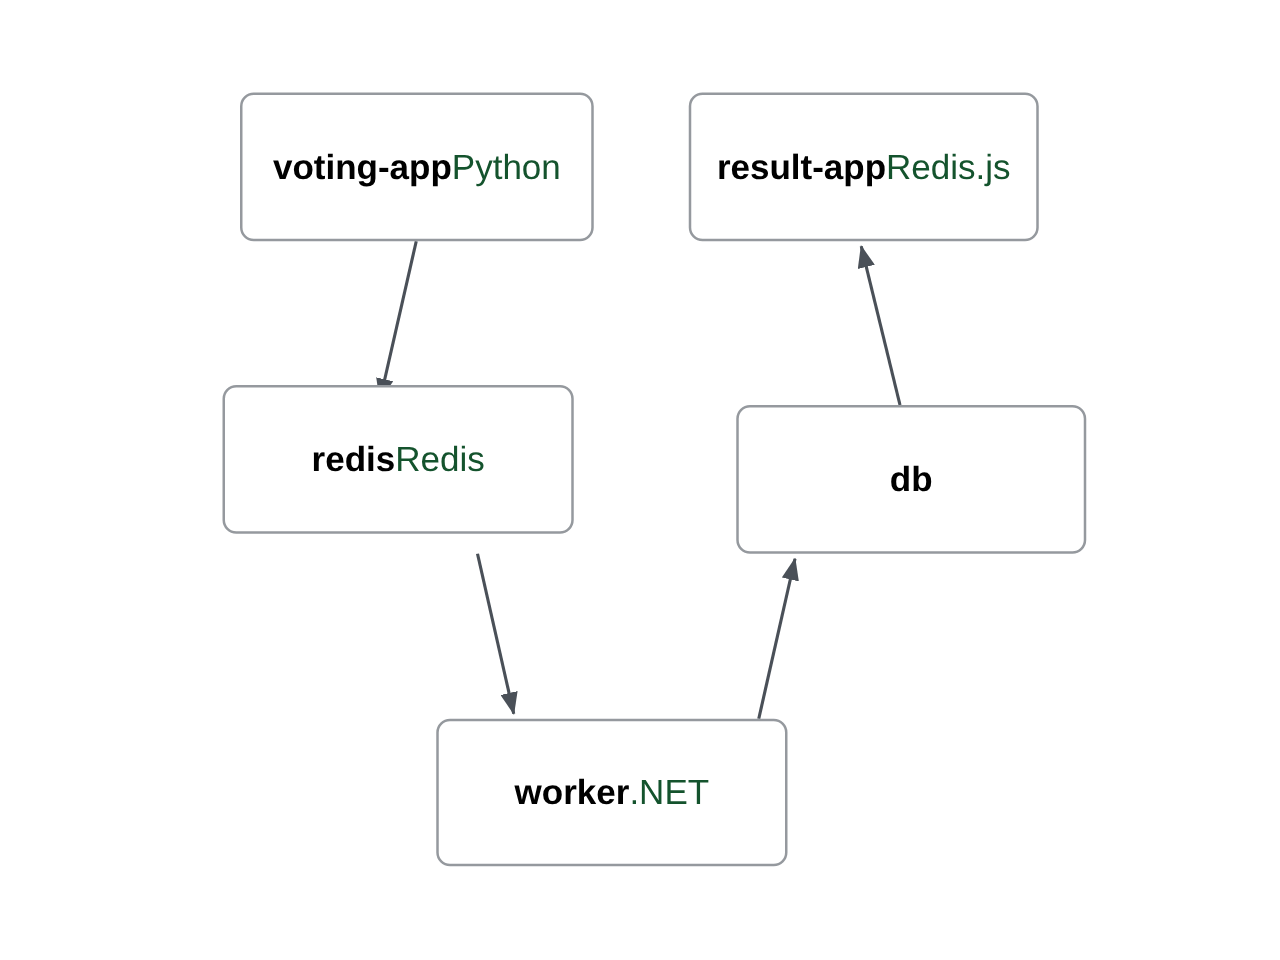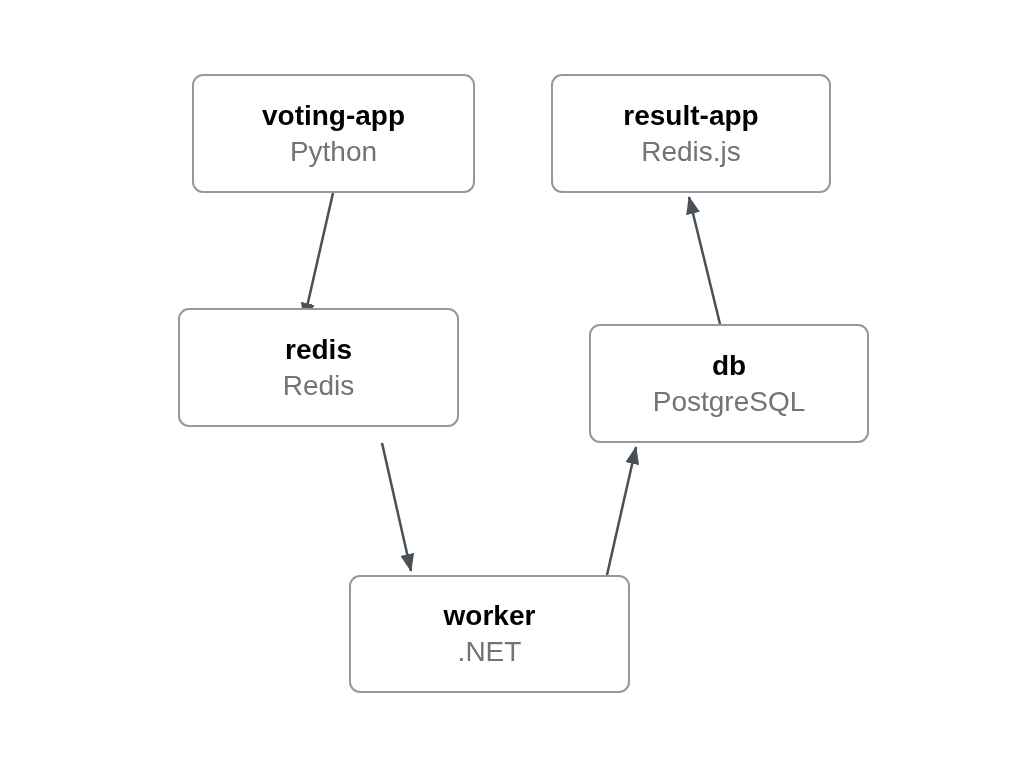--- a/index.html
+++ b/index.html
@@ -23,35 +23,35 @@
     height: 768px;
     pointer-events: none;
   }
   .node {
     position: absolute;
     box-sizing: border-box;
     background: #ffffff;
     border: 2px solid #95999e;
     border-radius: 11px;
     display: flex;
-    flex-direction: column;
+    flex-direction: row;
     align-items: center;
     justify-content: center;
     text-align: center;
   }
   .node .title {
     font-size: 28px;
     font-weight: bold;
     color: #000000;
     line-height: 36px;
   }
   .node .subtitle {
     font-size: 28px;
     font-weight: normal;
-    color: #737373;
+    color: #14532d;
     line-height: 36px;
   }
   .node-voting-app { left: 192px; top: 74px;  width: 283px; height: 119px; }
   .node-result-app { left: 551px; top: 74px;  width: 280px; height: 119px; text-align: right; }
   .node-redis      { left: 155px; top: 308px; width: 281px; height: 119px; margin-left: 23px; }
   .node-db         { left: 589px; top: 324px; width: 280px; height: 119px; }
   .node-worker     { left: 349px; top: 575px; width: 281px; height: 118px; }
 </style>
 </head>
 <body>
@@ -80,21 +80,20 @@
     <div class="subtitle">Redis.js</div>
   </div>
 
   <div class="node node-redis">
     <div class="title">redis</div>
     <div class="subtitle">Redis</div>
   </div>
 
   <div class="node node-db">
     <div class="title">db</div>
-    <div class="subtitle">PostgreSQL</div>
   </div>
 
   <div class="node node-worker">
     <div class="title">worker</div>
     <div class="subtitle">.NET</div>
   </div>
 
 </div>
 
 </body></html>

